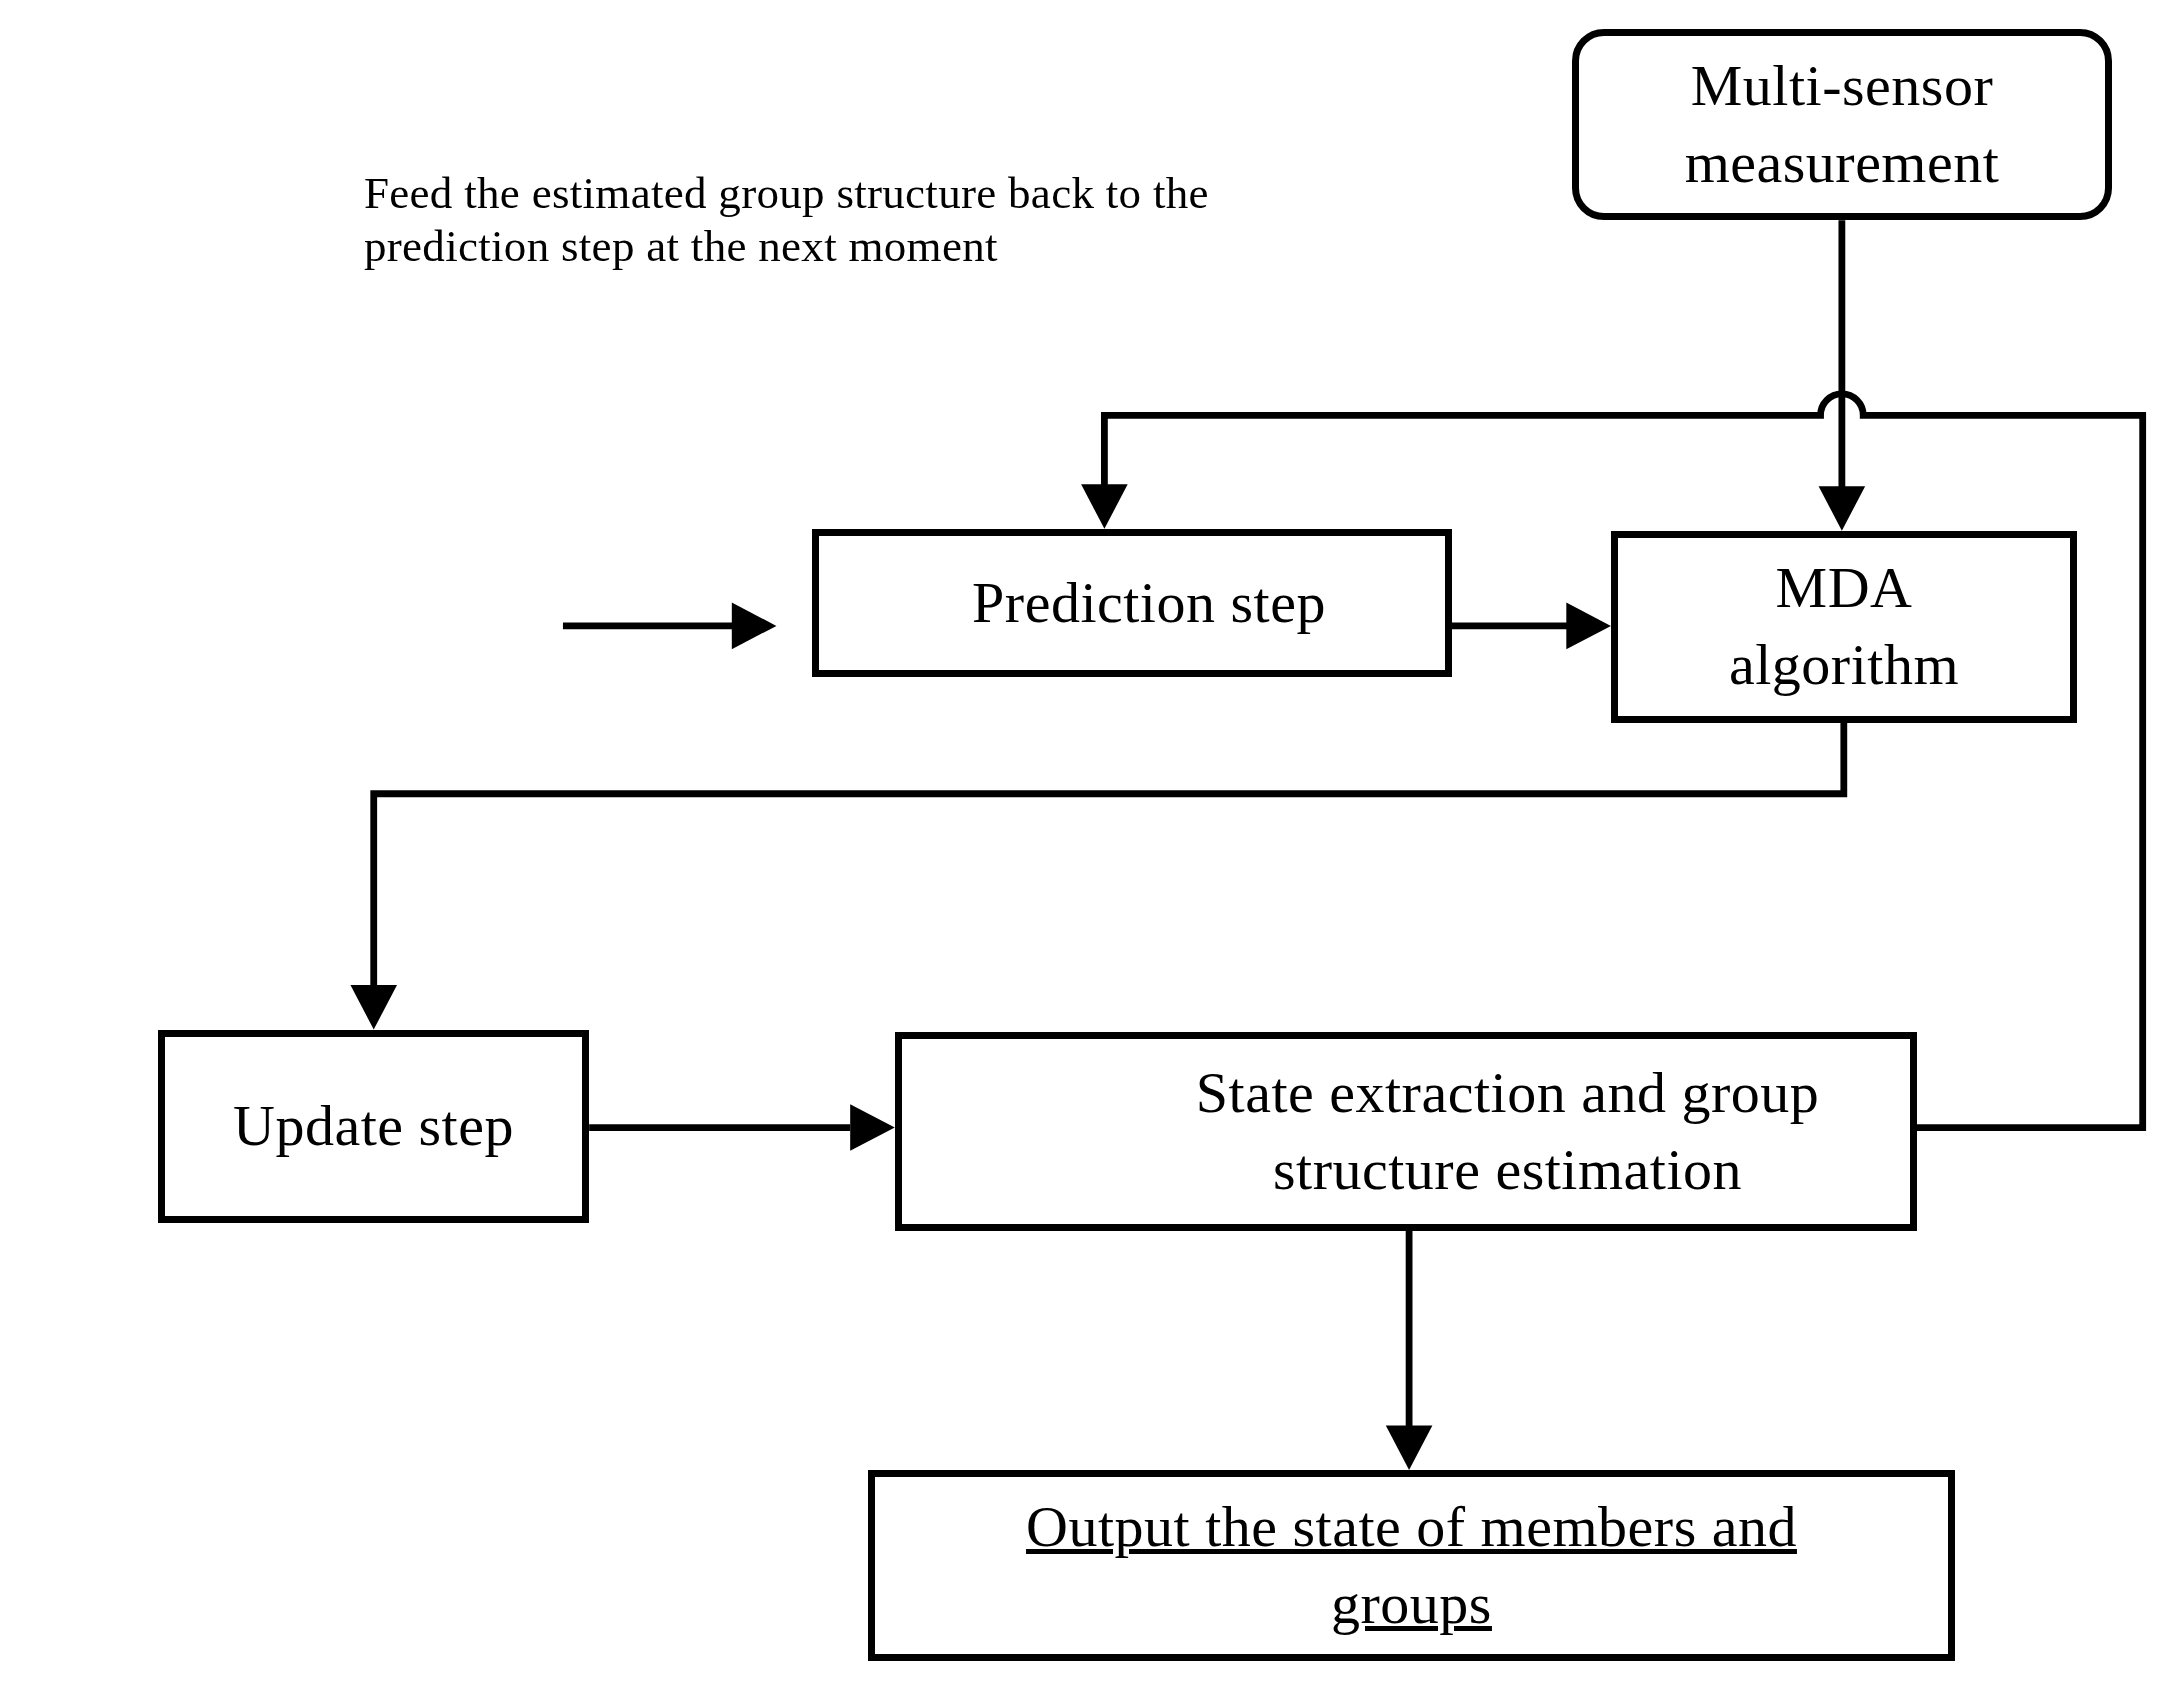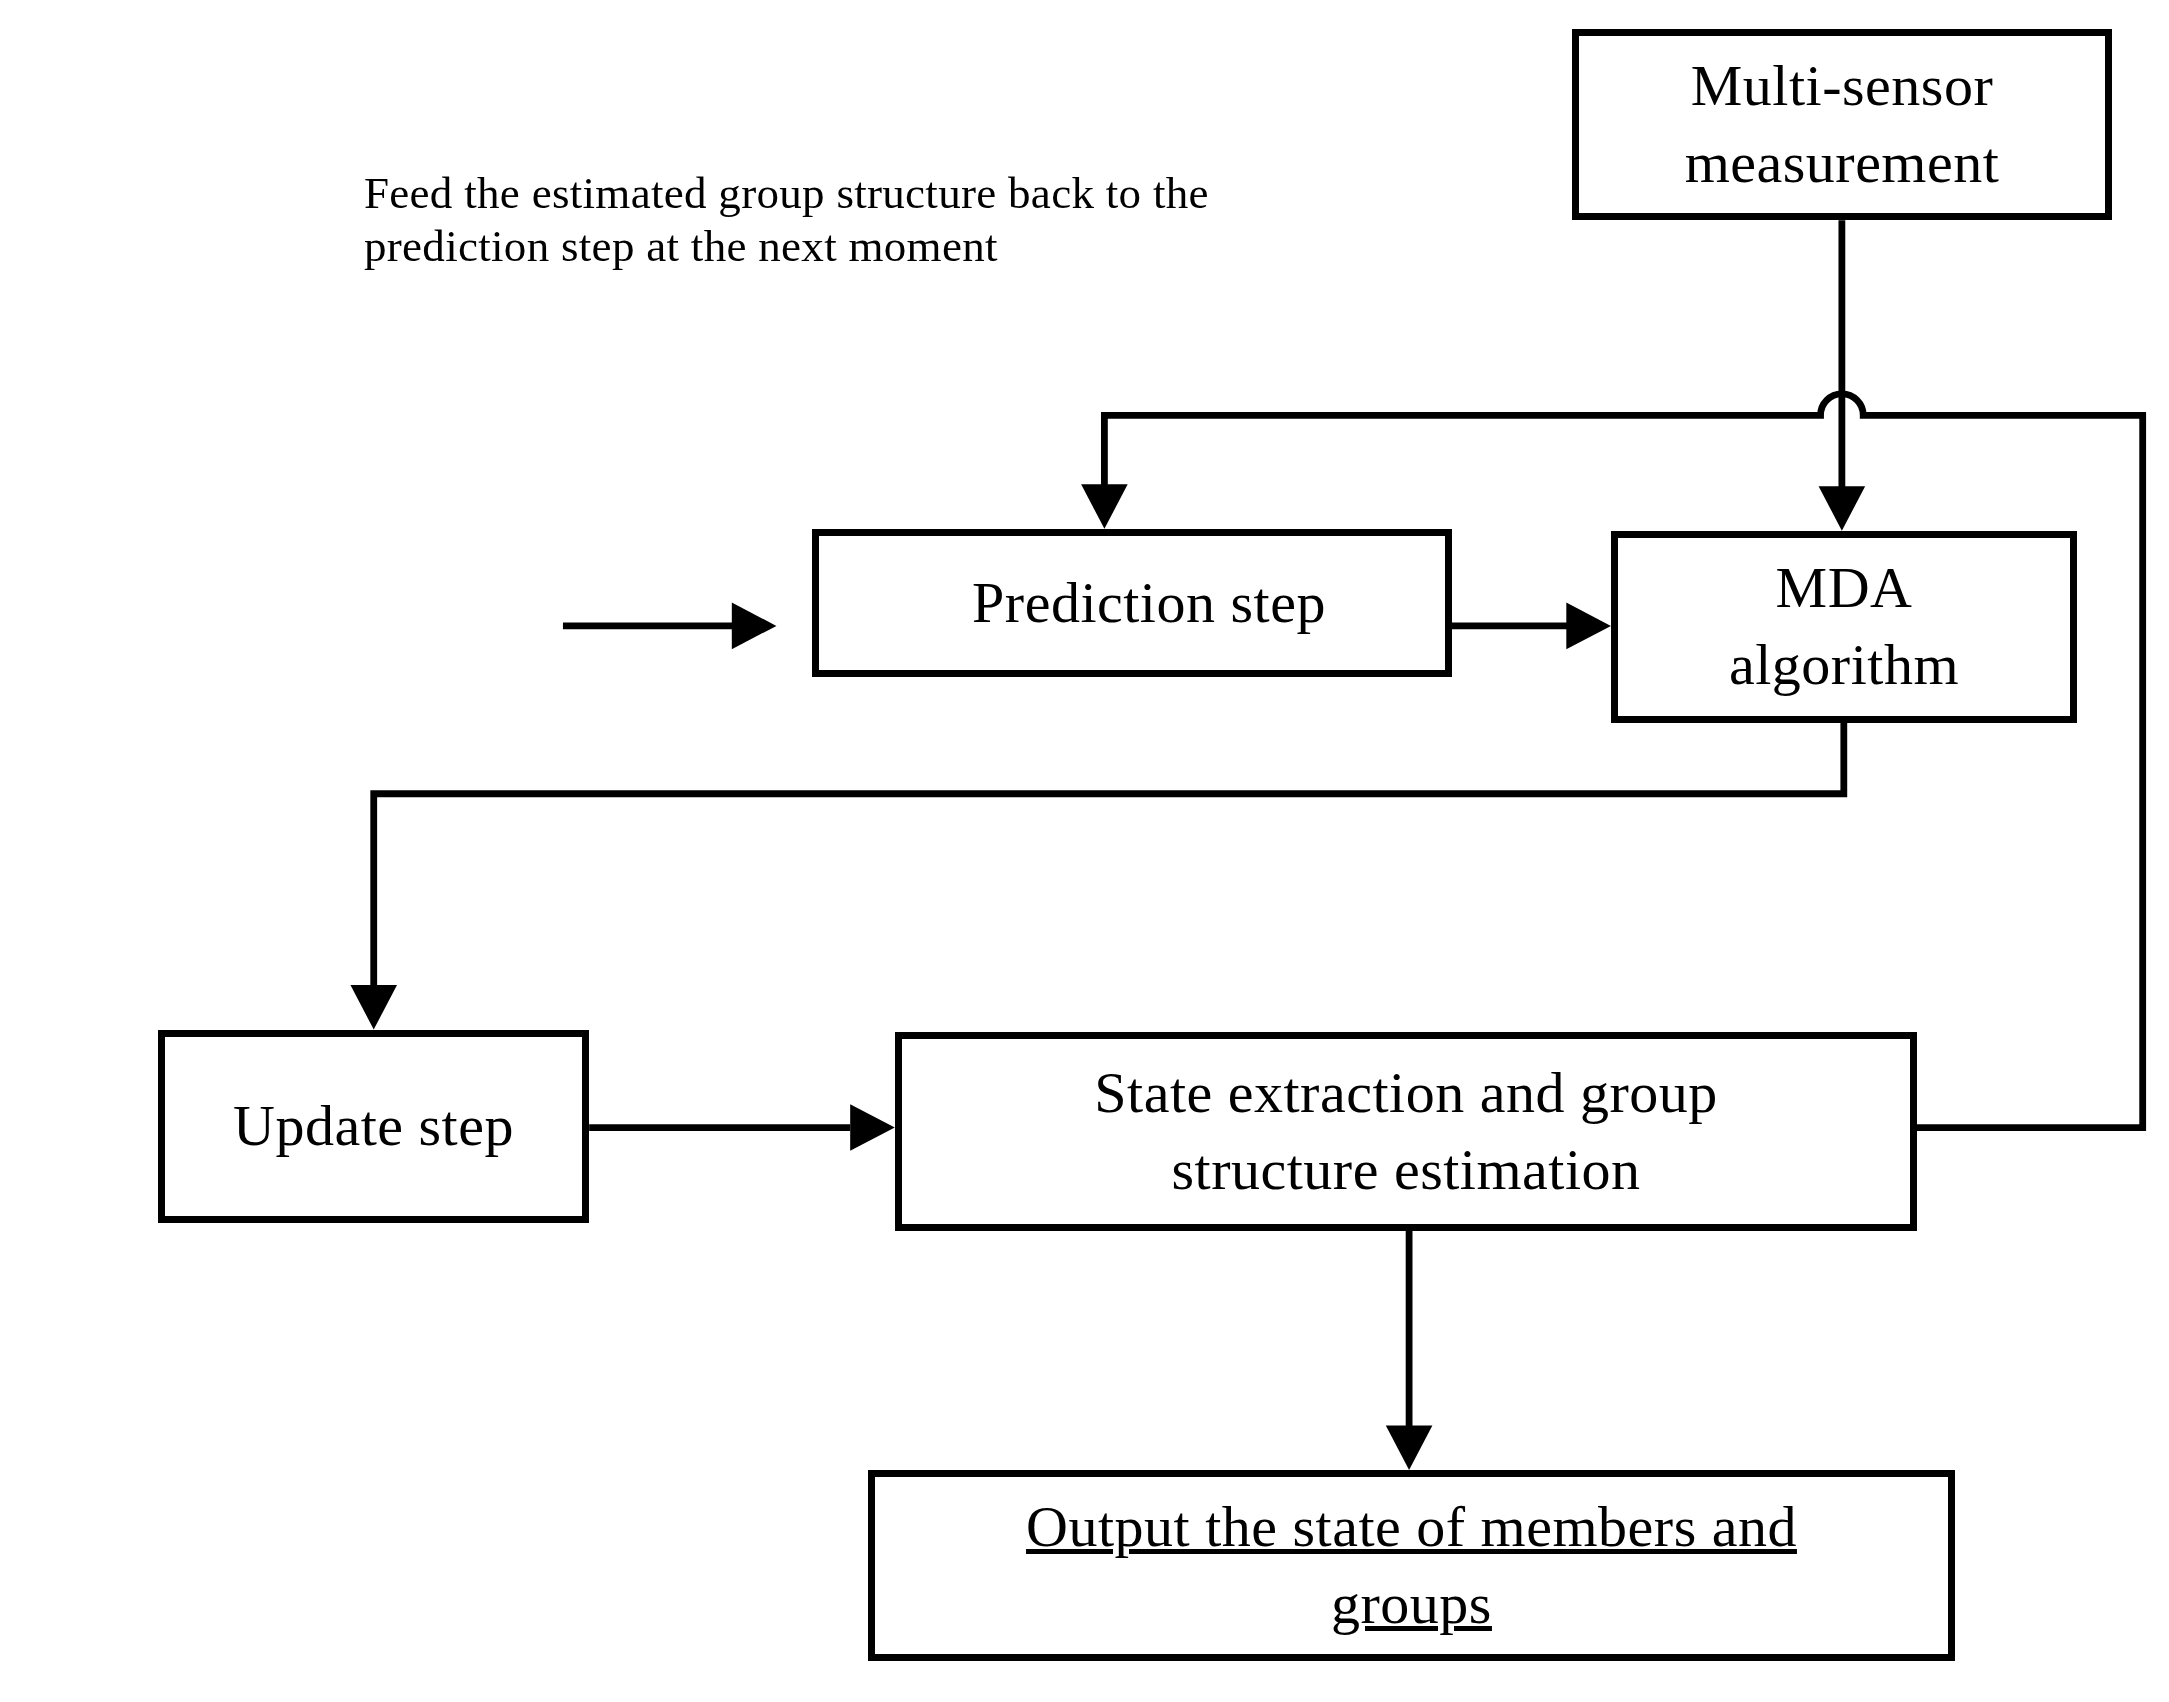--- a/index.html
+++ b/index.html
@@ -13,28 +13,28 @@
   .canvas { position:absolute; left:0; top:0; width:2170px; height:1702px; }
   svg.wires { position:absolute; left:0; top:0; width:2170px; height:1702px; }
   svg .ln { stroke:var(--stroke,#000); stroke-width:7; fill:none; stroke-linejoin:miter; }
   svg .ah { fill:var(--stroke,#000); stroke:none; }
   .node {
     position:absolute; border:7.8px solid var(--stroke,#000); background:#fff;
     display:flex; align-items:center; justify-content:center; text-align:center;
     font-size:58px; line-height:1.32; letter-spacing:0.5px; color:var(--txt,#000);
   }
   .node .lbl { display:block; }
-  #box-multi  { left:1572px; top:29px;   width:540px;  height:191px; }
+  #box-multi  { left:1572px; top:29px;   width:540px;  height:191px;border-radius:32px; }
   #box-multi .lbl  { max-width:446px; }
   #box-init   { left:39px;   top:529px;  width:524px;  height:194px; }
   #box-pred   { left:812px;  top:529px;  width:640px;  height:148px;padding-left:34px; }
   #box-mda    { left:1611px; top:531px;  width:466px;  height:192px; }
   #box-mda .lbl    { max-width:301px; }
   #box-update { left:158px;  top:1030px; width:431px;  height:193px; }
-  #box-state  { left:895px;  top:1032px; width:1022px; height:199px; }
+  #box-state  { left:895px;  top:1032px; width:1022px; height:199px;justify-content:flex-end; }
   #box-state .lbl  { max-width:805px; }
   #box-output { left:868px;  top:1470px; width:1087px; height:191px;text-decoration:underline; }
   #box-output .lbl { max-width:873px; }
   .annotation {
     position:absolute; left:364px; top:167px; width:970px;
     font-size:45px; line-height:1.18; letter-spacing:0.3px;
   }
 </style>
 </head>
 <body>

